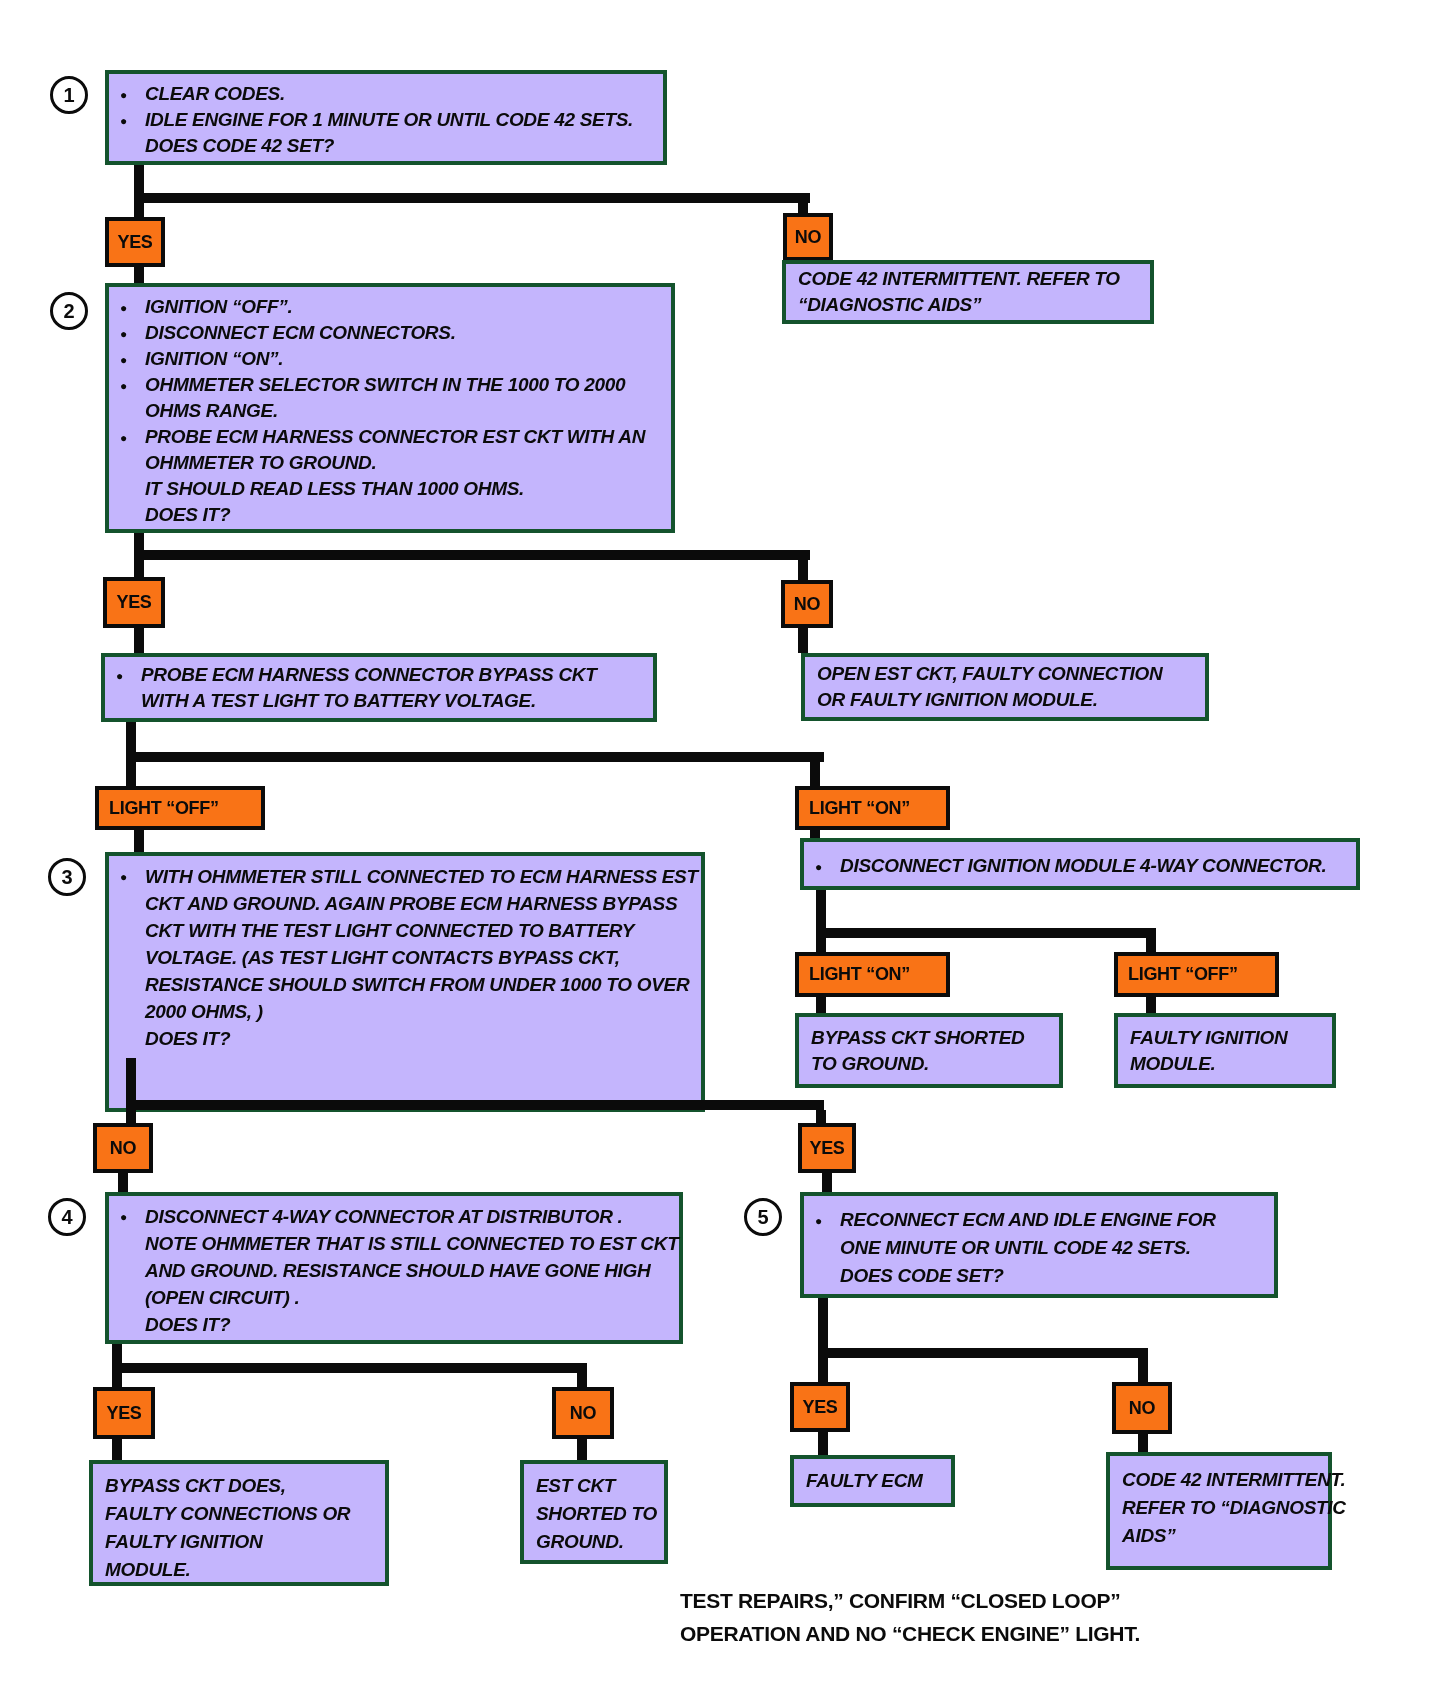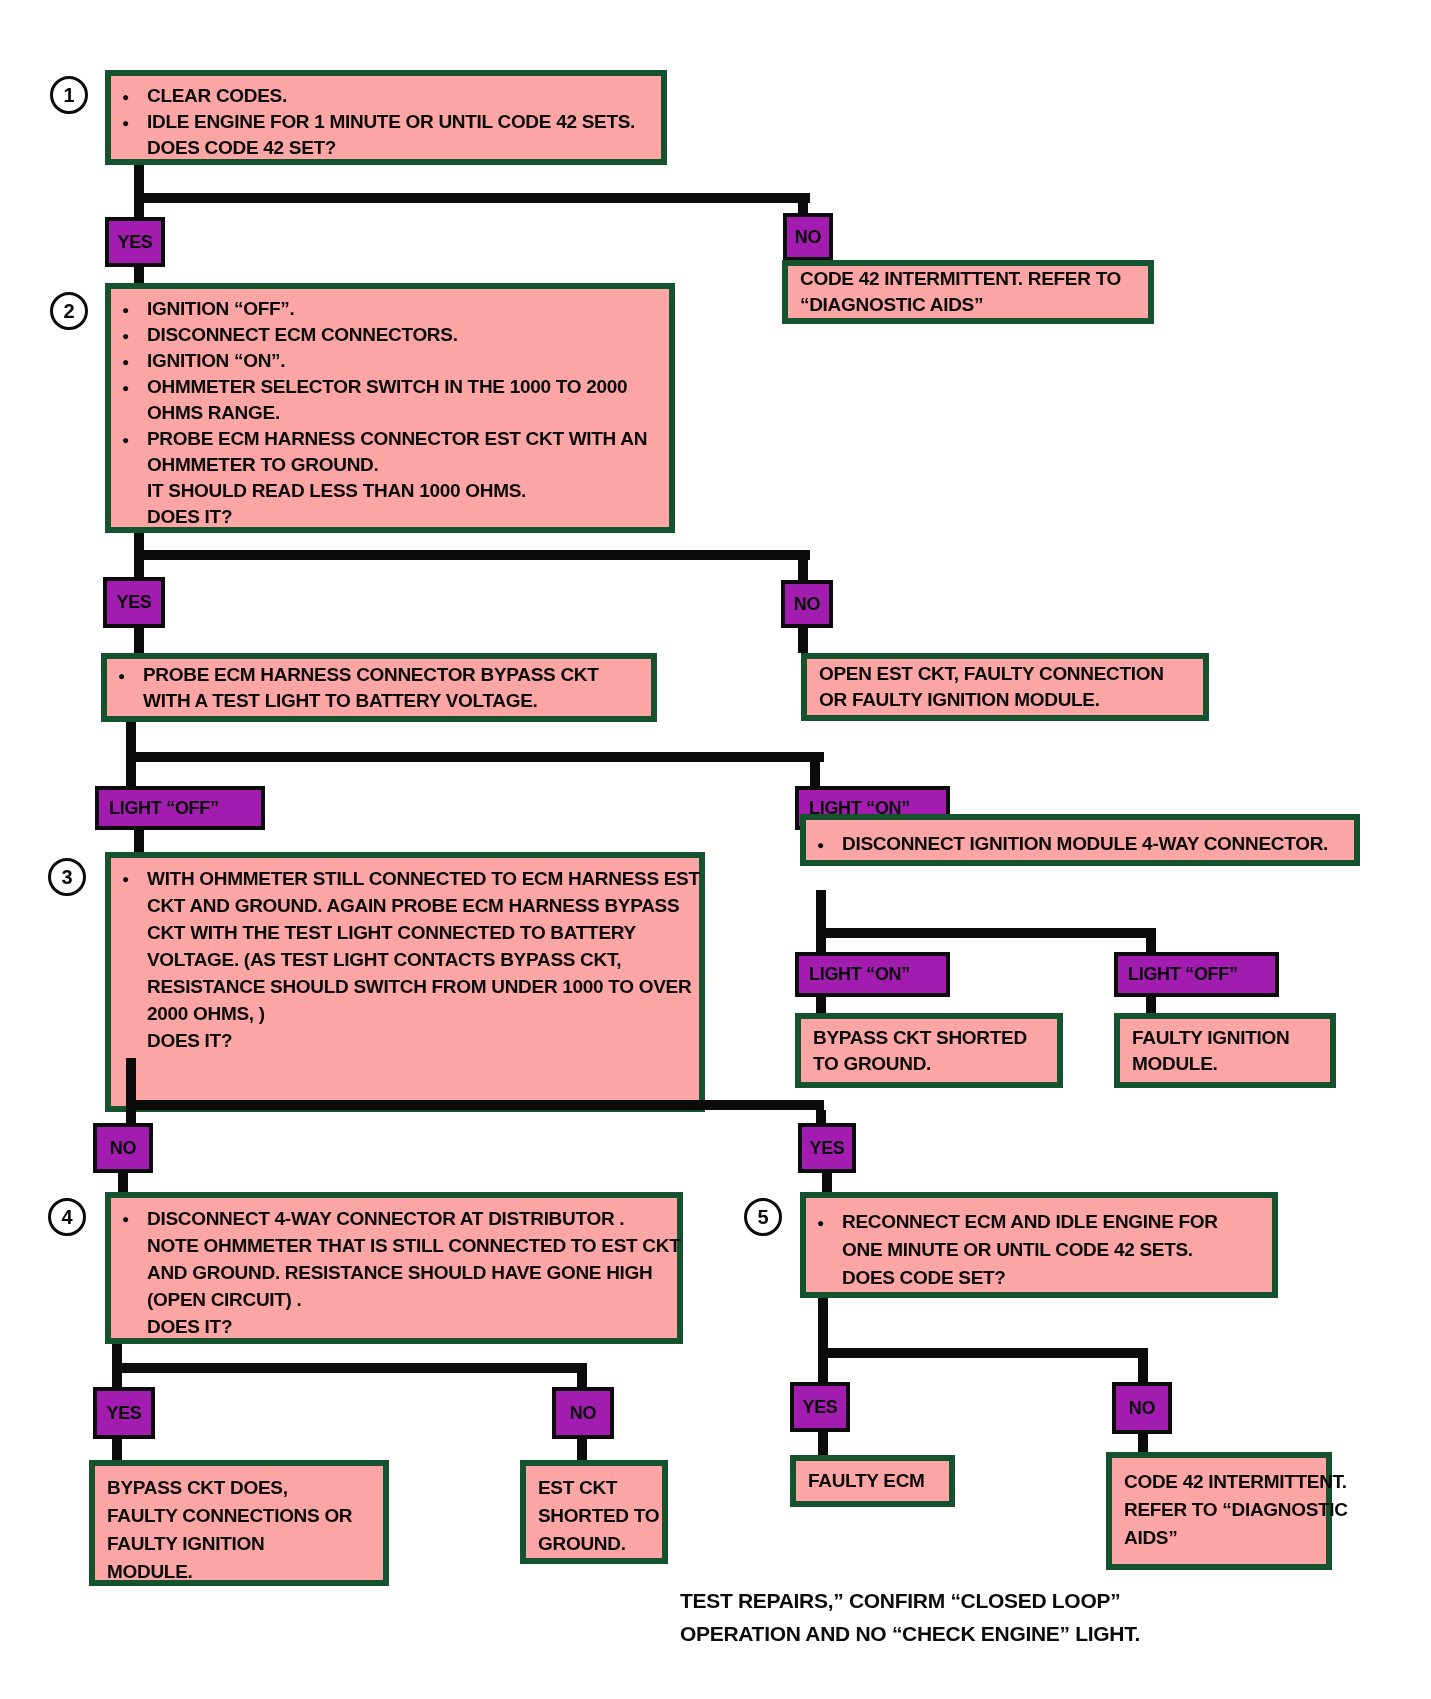--- a/index.html
+++ b/index.html
@@ -1,34 +1,34 @@
 <!DOCTYPE html>
 <html><head>
 <meta charset="utf-8">
 <style>
   html,body{margin:0;padding:0;background:#ffffff;}
   .canvas{
     position:relative;width:1431px;height:1699px;background:#ffffff;overflow:hidden;
     font-family:"Liberation Sans",sans-serif;color:#0b0b0b;
   }
   .box{
-    position:absolute;box-sizing:border-box;border:6px solid #14532d;background:#fca5a5;
-    padding-top:7px;line-height:26px;
+    position:absolute;box-sizing:border-box;border:4px solid #14532d;background:#c4b5fd;
+    padding-top:7px;line-height:26px;font-style:italic;
   }
   .box.center{display:flex;flex-direction:column;justify-content:center;padding-top:0;}
   .ln{
     position:relative;font-weight:700;font-size:19px;letter-spacing:-0.3px;
     padding-left:36px;white-space:nowrap;
   }
   .ln.b::before{
     content:"\25CF";position:absolute;left:11px;top:1px;font-size:12px;
   }
   .ln.r{padding-left:12px;}
   .lbl{
-    position:absolute;box-sizing:border-box;border:4px solid #0b0b0b;background:#a21caf;
+    position:absolute;box-sizing:border-box;border:4px solid #0b0b0b;background:#f97316;
     display:flex;align-items:center;justify-content:center;
     font-weight:700;font-size:18px;letter-spacing:-0.3px;white-space:nowrap;
   }
   .circle{
     position:absolute;width:38px;height:38px;box-sizing:border-box;border:3px solid #0b0b0b;
     border-radius:50%;background:#fff;display:flex;align-items:center;justify-content:center;
     font-weight:700;font-size:20px;
   }
   .v{position:absolute;width:10px;background:#0b0b0b;}
   .h{position:absolute;height:10px;background:#0b0b0b;}
@@ -115,21 +115,21 @@
   <div class="box lh27" style="left:105px;top:852px;width:600px;height:260px;">
     <div class="ln b lh27">WITH OHMMETER STILL CONNECTED TO ECM HARNESS EST</div>
     <div class="ln lh27">CKT  AND GROUND.  AGAIN PROBE ECM HARNESS BYPASS</div>
     <div class="ln lh27">CKT WITH THE TEST LIGHT CONNECTED TO BATTERY</div>
     <div class="ln lh27">VOLTAGE.  (AS TEST LIGHT CONTACTS BYPASS CKT,</div>
     <div class="ln lh27">RESISTANCE SHOULD SWITCH FROM UNDER 1000 TO OVER</div>
     <div class="ln lh27">2000 OHMS, )</div>
     <div class="ln lh27">DOES IT?</div>
   </div>
 
-  <div class="box" style="left:800px;top:814px;width:560px;height:52px;padding-top:11px">
+  <div class="box" style="left:800px;top:838px;width:560px;height:52px;padding-top:11px">
     <div class="ln b">DISCONNECT IGNITION MODULE 4-WAY CONNECTOR.</div>
   </div>
 
   <div class="v" style="left:816px;top:890px;height:38px"></div>
   <div class="h" style="left:816px;top:928px;width:340px"></div>
   <div class="v" style="left:816px;top:938px;height:14px"></div>
   <div class="v" style="left:1146px;top:938px;height:14px"></div>
 
   <div class="lbl" style="left:795px;top:952px;width:155px;height:45px;justify-content:flex-start;padding-left:10px">LIGHT “ON”</div>
   <div class="lbl" style="left:1114px;top:952px;width:165px;height:45px;justify-content:flex-start;padding-left:10px">LIGHT “OFF”</div>

